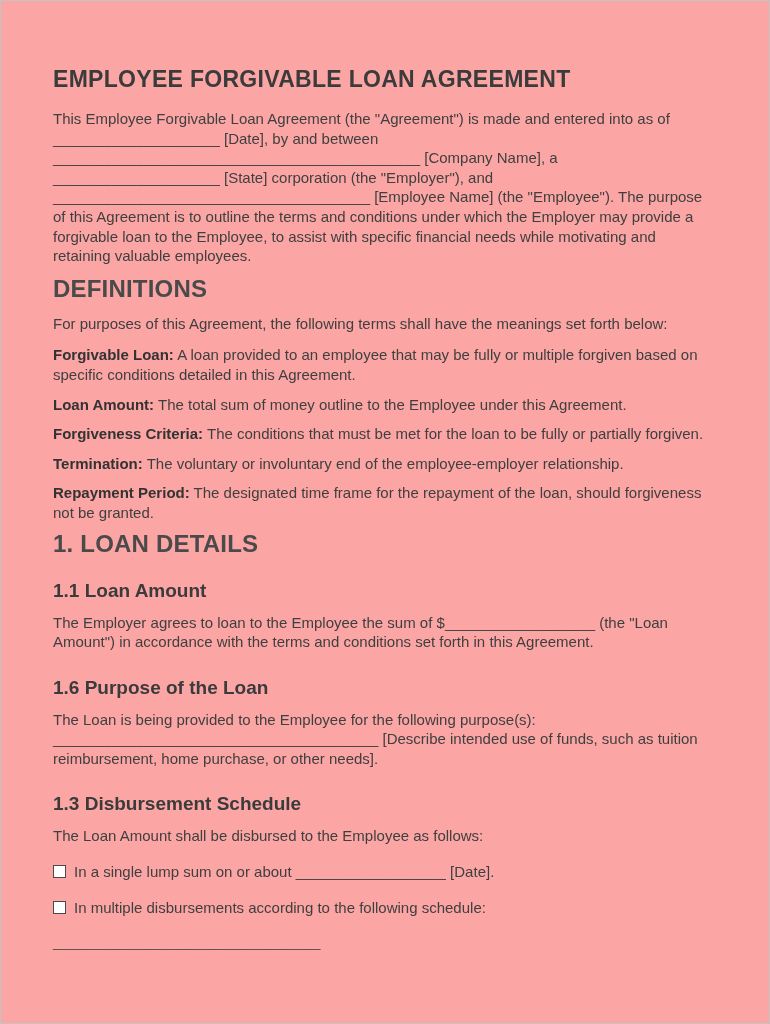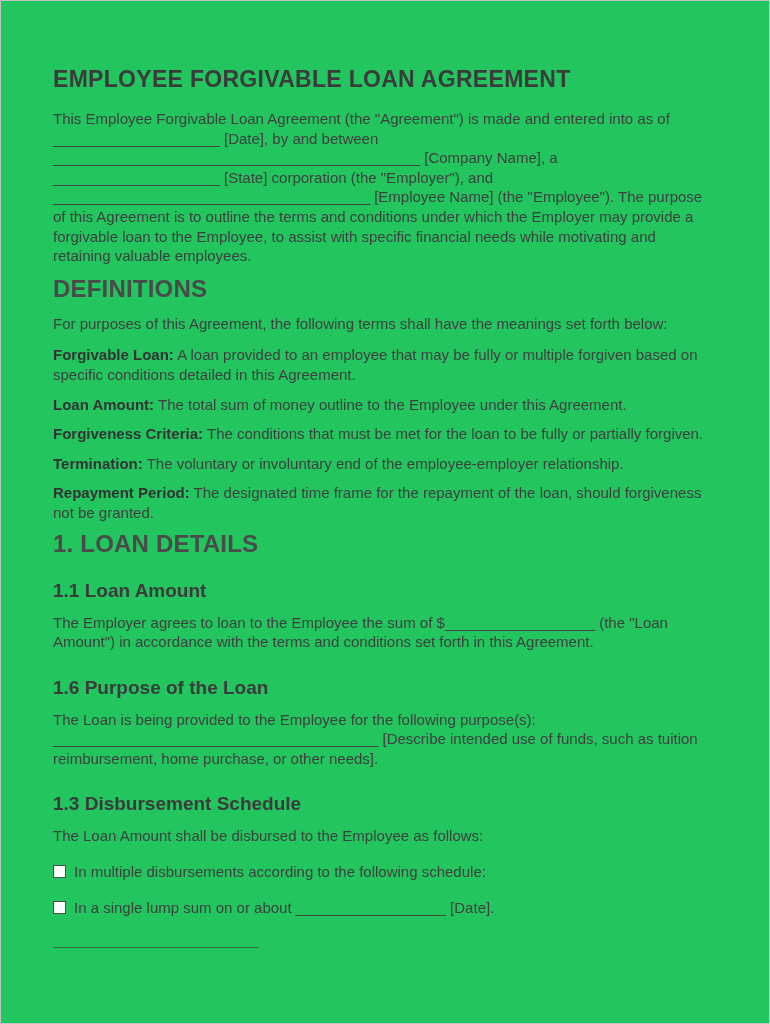--- a/index.html
+++ b/index.html
@@ -6,21 +6,21 @@
     margin: 0;
     padding: 0;
     background: #ffffff;
     font-family: "Liberation Sans", sans-serif;
   }
   .page {
     position: relative;
     width: 770px;
     height: 1024px;
     box-sizing: border-box;
-    background: #22c55e;
+    background: #fca5a5;
     border: 1px solid #c3c3c3;
     padding: 64px 52px 0 52px;
     overflow: hidden;
   }
   h1.doc-title {
     margin: 0 0 16px 0;
     font-size: 23px;
     line-height: 28px;
     font-weight: bold;
     color: #3b3b3b;
@@ -64,21 +64,21 @@
     display: inline-block;
     width: 11px;
     height: 11px;
     border: 1px solid #4a4a4a;
     background: #ffffff;
     margin-right: 8px;
     vertical-align: -1px;
   }
   p.blank-line {
     margin: 10px 0 0 0;
-    font-size: 10px;
+    font-size: 13px;
     line-height: 19.6px;
     color: #3f3f3f;
   }
 </style>
 </head>
 <body>
 
 <div class="page">
 
   <h1 class="doc-title">EMPLOYEE FORGIVABLE LOAN AGREEMENT</h1>
@@ -119,22 +119,22 @@
   <h3 class="sub-heading">1.1 Loan Amount</h3>
   <p class="body-text">The Employer agrees to loan to the Employee the sum of $__________________ (the "Loan Amount") in accordance with the terms and conditions set forth in this Agreement.</p>
 
   <h3 class="sub-heading">1.6 Purpose of the Loan</h3>
   <p class="body-text">The Loan is being provided to the Employee for the following purpose(s): _______________________________________ [Describe intended use of funds, such as tuition reimbursement, home purchase, or other needs].</p>
 
   <h3 class="sub-heading">1.3 Disbursement Schedule</h3>
   <p class="body-text">The Loan Amount shall be disbursed to the Employee as follows:</p>
 
   <div class="check-item">
-    <span class="checkbox"></span><span>In multiple disbursements according to the following schedule:</span>
+    <span class="checkbox"></span><span>In a single lump sum on or about __________________ [Date].</span>
   </div>
 
   <div class="check-item">
-    <span class="checkbox"></span><span>In a single lump sum on or about __________________ [Date].</span>
+    <span class="checkbox"></span><span>In multiple disbursements according to the following schedule:</span>
   </div>
 
   <p class="blank-line">_____________________________________</p>
 
 </div>
 
 </body></html>

